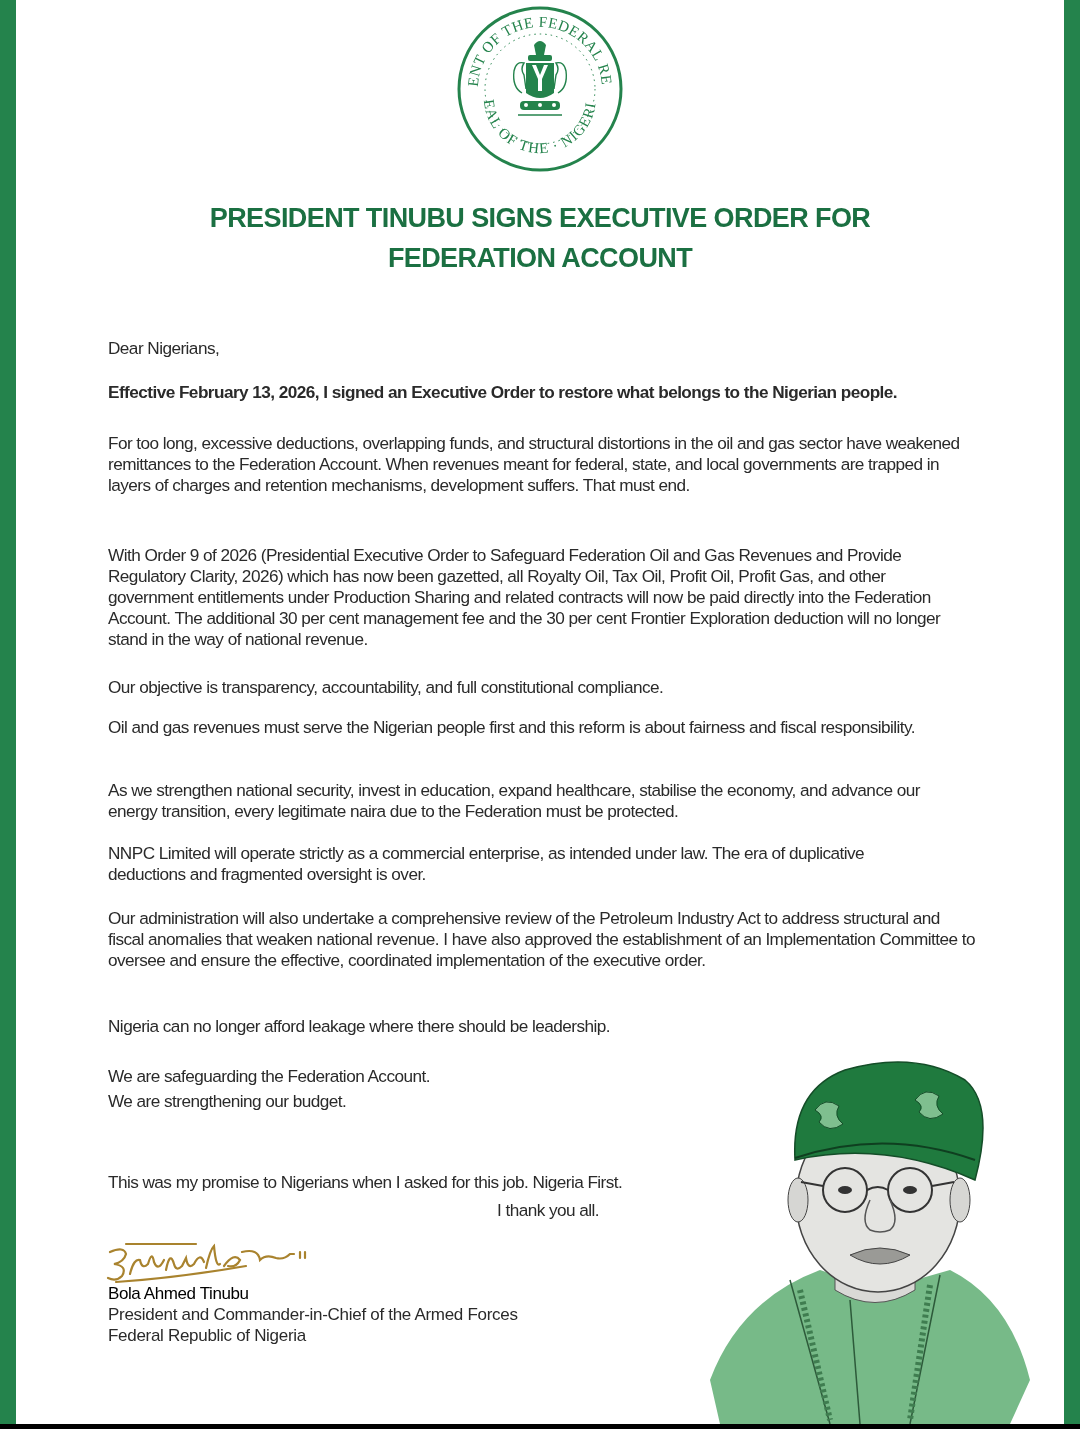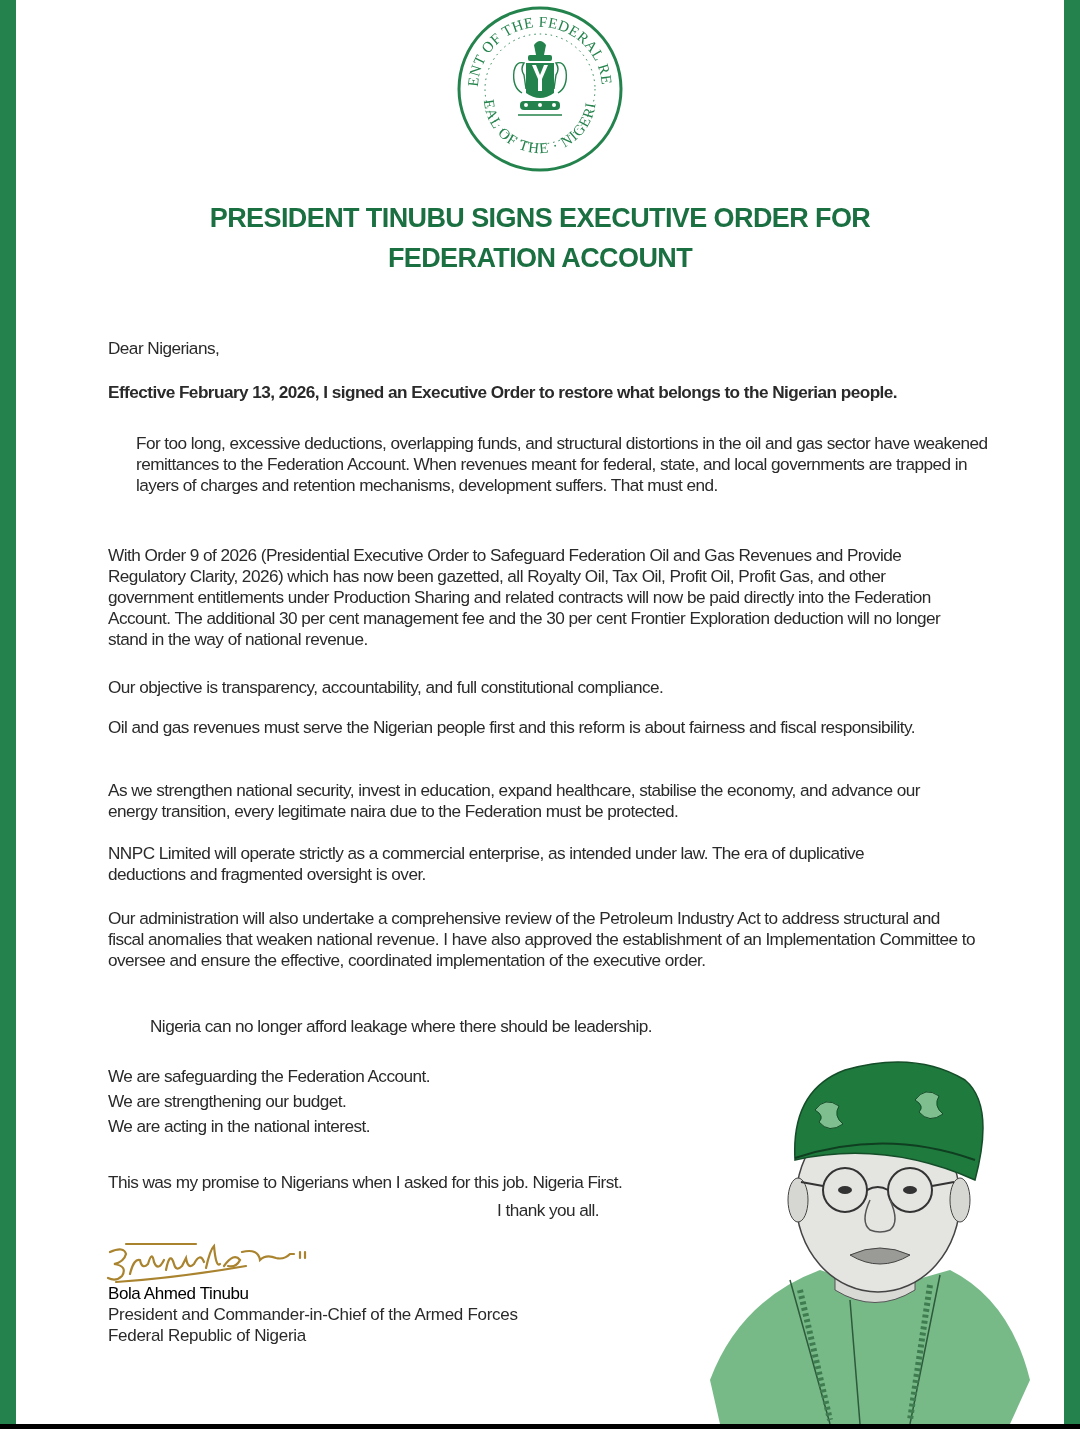--- a/index.html
+++ b/index.html
@@ -94,49 +94,48 @@
   <div>PRESIDENT TINUBU SIGNS EXECUTIVE ORDER FOR</div>
   <div>FEDERATION ACCOUNT</div>
 </div>
 
 <div class="body-text" style="top:338px;">
   <p>Dear Nigerians,</p>
 </div>
 <div class="body-text" style="top:382px;font-weight:bold;">
   <p>Effective February 13, 2026, I signed an Executive Order to restore what belongs to the Nigerian people.</p>
 </div>
-<div class="body-text" style="top:433px; width:870px;margin-left:28px;">
+<div class="body-text" style="top:433px; width:870px;">
   <p>For too long, excessive deductions, overlapping funds, and structural distortions in the oil and gas sector have weakened remittances to the Federation Account. When revenues meant for federal, state, and local governments are trapped in layers of charges and retention mechanisms, development suffers. That must end.</p>
 </div>
 <div class="body-text" style="top:545px; width:860px;">
   <p>With Order 9 of 2026 (Presidential Executive Order to Safeguard Federation Oil and Gas Revenues and Provide Regulatory Clarity, 2026) which has now been gazetted, all Royalty Oil, Tax Oil, Profit Oil, Profit Gas, and other government entitlements under Production Sharing and related contracts will now be paid directly into the Federation Account. The additional 30 per cent management fee and the 30 per cent Frontier Exploration deduction will no longer stand in the way of national revenue.</p>
 </div>
 <div class="body-text" style="top:677px;">
   <p>Our objective is transparency, accountability, and full constitutional compliance.</p>
 </div>
 <div class="body-text" style="top:717px; width:850px;">
   <p>Oil and gas revenues must serve the Nigerian people first and this reform is about fairness and fiscal responsibility.</p>
 </div>
 <div class="body-text" style="top:780px; width:850px;">
   <p>As we strengthen national security, invest in education, expand healthcare, stabilise the economy, and advance our energy transition, every legitimate naira due to the Federation must be protected.</p>
 </div>
 <div class="body-text" style="top:843px; width:820px;">
   <p>NNPC Limited will operate strictly as a commercial enterprise, as intended under law. The era of duplicative deductions and fragmented oversight is over.</p>
 </div>
 <div class="body-text" style="top:908px; width:870px;">
   <p>Our administration will also undertake a comprehensive review of the Petroleum Industry Act to address structural and fiscal anomalies that weaken national revenue. I have also approved the establishment of an Implementation Committee to oversee and ensure the effective, coordinated implementation of the executive order.</p>
 </div>
-<div class="body-text" style="top:1016px;margin-left:42px;">
+<div class="body-text" style="top:1016px;">
   <p>Nigeria can no longer afford leakage where there should be leadership.</p>
 </div>
 
 <div class="body-text" style="top:1064px; line-height:25px;">
   <p>We are safeguarding the Federation Account.</p>
   <p>We are strengthening our budget.</p>
-  <p>We are acting in the national interest.</p>
 </div>
 <div class="body-text" style="top:1160px;margin-top:12px;">
   <p>This was my promise to Nigerians when I asked for this job. Nigeria First.</p>
 </div>
 <div class="body-text" style="top:1200px;text-align:center;">
   <p>I thank you all.</p>
 </div>
 
 <div class="sig-area">
   <svg class="signature" viewBox="0 0 220 50">

